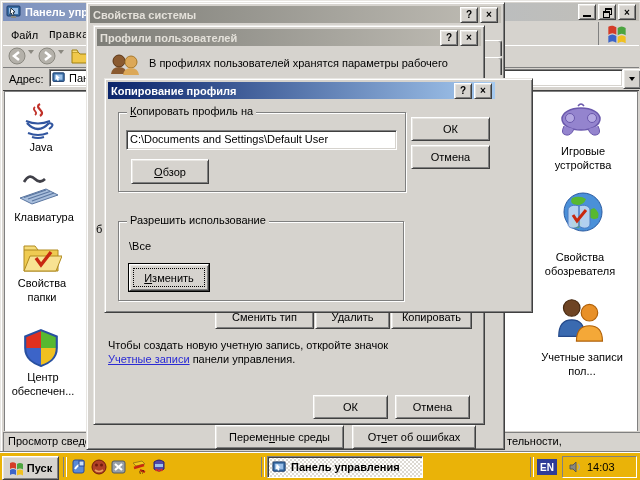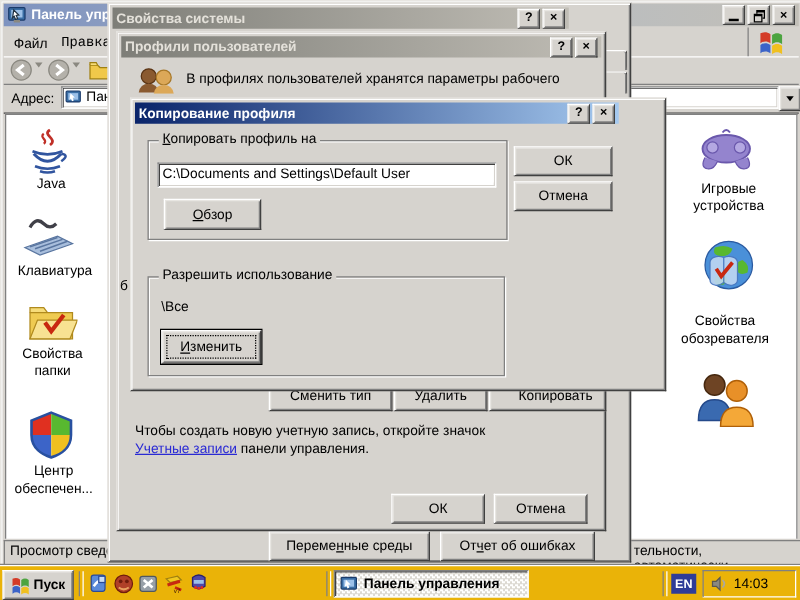--- a/index.html
+++ b/index.html
@@ -211,30 +211,31 @@
       <div class="abs icon-label" style="left:515px;top:158px;width:120px;">Свойства обозревателя</div>
 
       <div class="abs" style="left:549px;top:204px;">
         <svg width="52" height="50" viewBox="0 0 44 42">
             <circle cx="15" cy="10" r="7" fill="#6E4424" stroke="#46280F"></circle>
             <path d="M4 34 q0 -14 11 -14 q11 0 11 14 z" fill="#3A6AB0" stroke="#24498A"></path>
             <circle cx="30" cy="14" r="7" fill="#E89028" stroke="#B06008"></circle>
             <path d="M19 38 q0 -13 11 -13 q11 0 11 13 z" fill="#F4A838" stroke="#B06008"></path>
           </svg>
       </div>
+      <div class="abs icon-label" style="left:521px;top:258px;width:112px;">Учетные записи пол...</div>
     </div>
 
     <div class="abs statusbar-seg" style="left:2px;top:431px;width:636px;height:18px;">
       <span class="abs" style="left:4px;top:2px;">Просмотр сведен</span>
       <span class="abs" style="left:503px;top:2px;">тельности, автоматически</span>
     </div>
   </div>
 
   <div class="abs raised" style="left:86px;top:2px;width:417px;height:446px;">
-    <div class="abs titlebar t-inactive" style="left:3px;top:3px;width:365px;height:17px;text-align:right;">
+    <div class="abs titlebar t-inactive" style="left:3px;top:3px;width:411px;height:17px;text-align:right;">
       <span>Свойства системы</span>
       <span style="flex:1"></span>
       <span class="tbtn">
           <span>?</span>
         </span>
       <span class="tbtn">
           <span>×</span>
         </span>
     </div>
 
@@ -274,21 +275,21 @@
     </span>
     <span class="abs" style="left:55px;top:31px;width:325px;">В профилях пользователей хранятся параметры рабочего</span>
     <span class="abs" style="left:2px;top:197px;">б</span>
 
     <div class="btn abs" style="left:121px;top:279px;width:97px;height:22px;">
         <span>Сменить тип</span>
       </div>
     <div class="btn abs" style="left:221px;top:279px;width:73px;height:22px;">
         <span>Удалить</span>
       </div>
-    <div class="btn abs" style="left:297px;top:279px;width:79px;height:22px;padding-left:13px;">
+    <div class="btn abs" style="left:297px;top:279px;width:79px;height:22px;">
         <span>Копировать</span>
       </div>
 
     <div class="abs" style="left:14px;top:312px;width:318px;line-height:14px;">
       <span>Чтобы создать новую учетную запись, откройте значок </span><span class="link">Учетные записи</span><span> панели управления.</span>
     </div>
 
     <div class="btn abs" style="left:219px;top:369px;width:73px;height:22px;">
         <span>ОК</span>
       </div>

